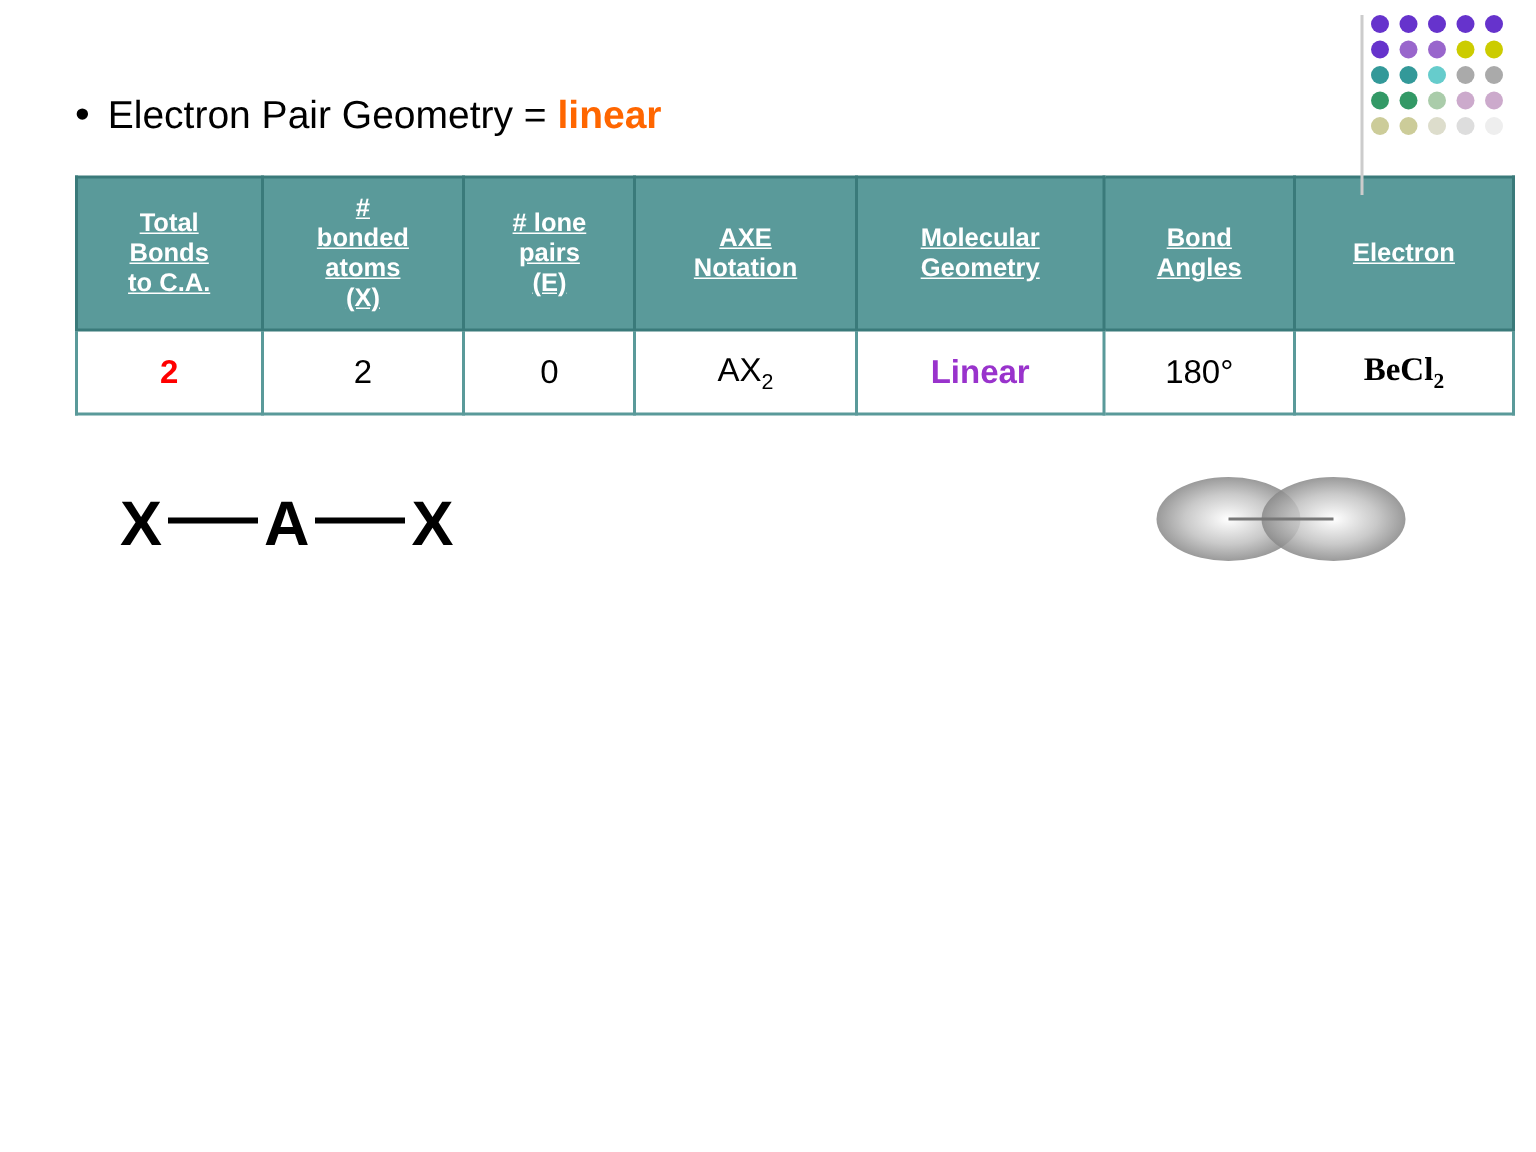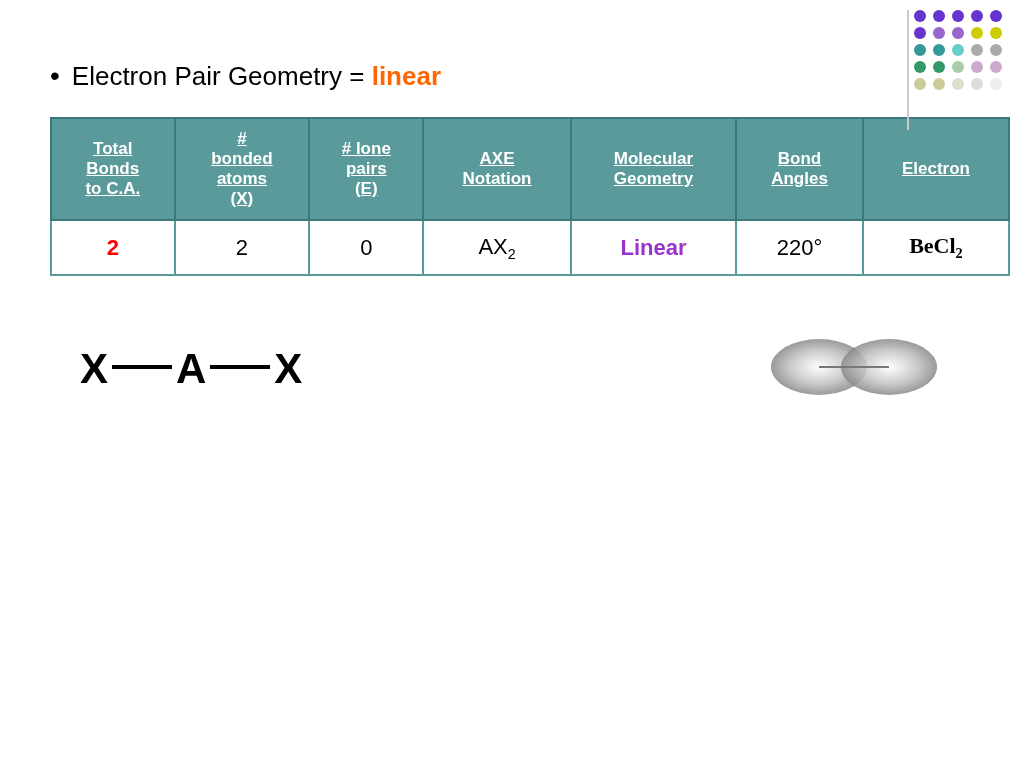--- a/index.html
+++ b/index.html
@@ -69,21 +69,21 @@
 
     .highlight-linear {
       color: #ff6600;
       font-weight: bold;
     }
 
     
     .geometry-table {
       width: 960px;
       border-collapse: collapse;
-      margin-bottom: 46px;
+      margin-bottom: 24px;
     }
 
     .geometry-table th {
       background-color: #5a9a9a;
       color: #ffffff;
       padding: 10px 8px;
       text-align: center;
       font-size: 17px;
       font-weight: bold;
       text-decoration: underline;
@@ -229,21 +229,21 @@
         <th>Electron</th>
       </tr>
     </thead>
     <tbody>
       <tr>
         <td class="cell-red">2</td>
         <td>2</td>
         <td>0</td>
         <td>AX<sub>2</sub></td>
         <td class="cell-purple">Linear</td>
-        <td>220°</td>
+        <td>180°</td>
         <td class="cell-bold">BeCl<sub>2</sub></td>
       </tr>
     </tbody>
   </table>
 
   <div class="diagram-area">
 
     <div class="linear-diagram">
       <span>X</span>
       <span class="bond-line"></span>

